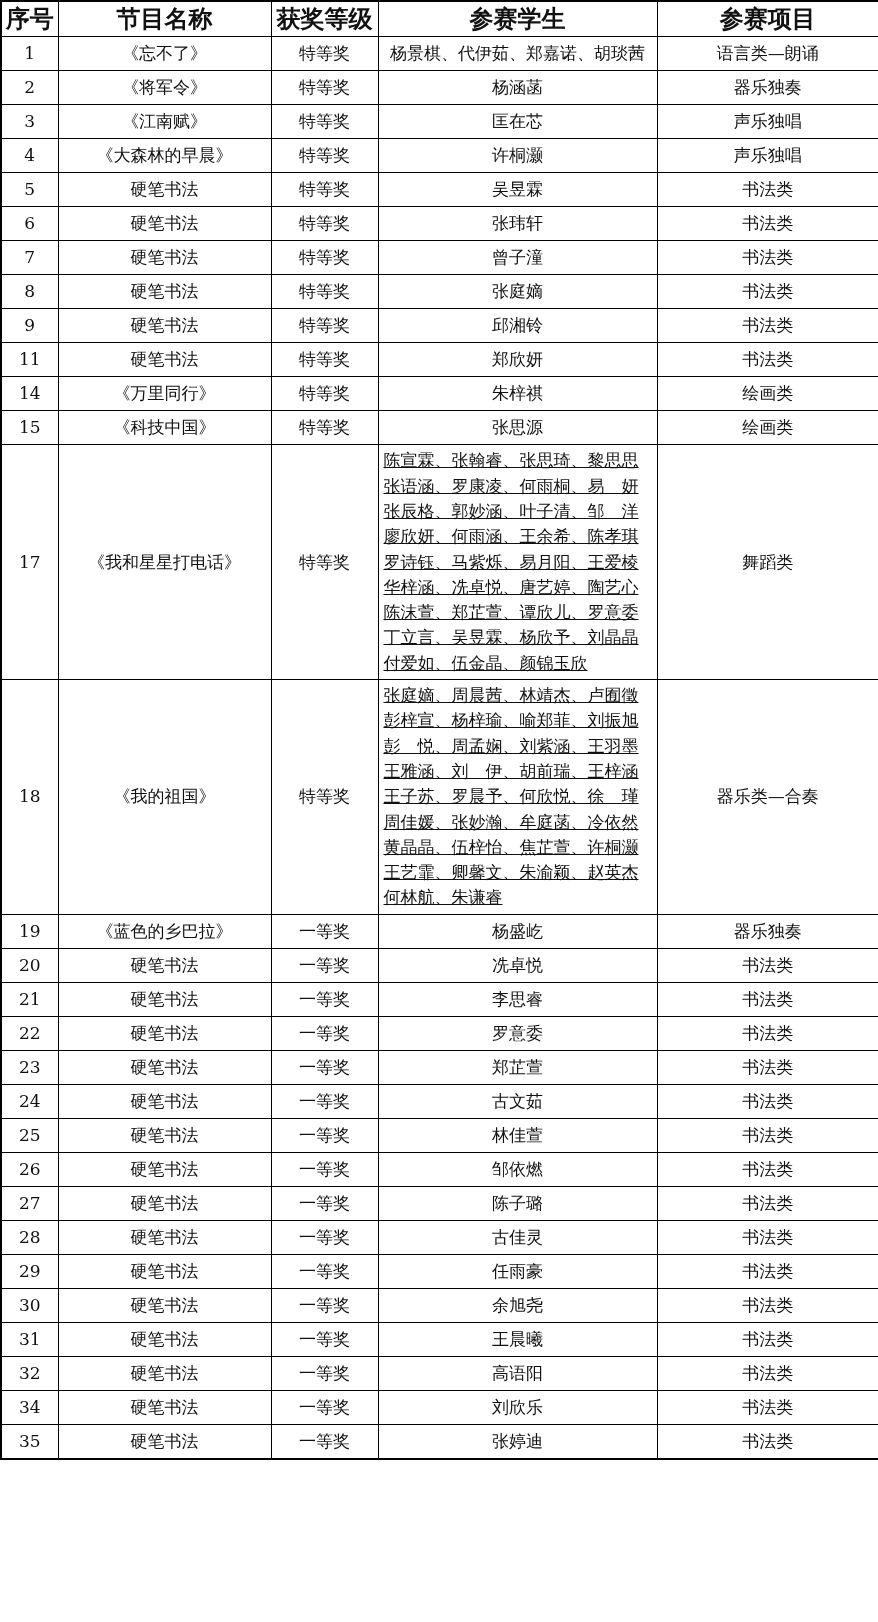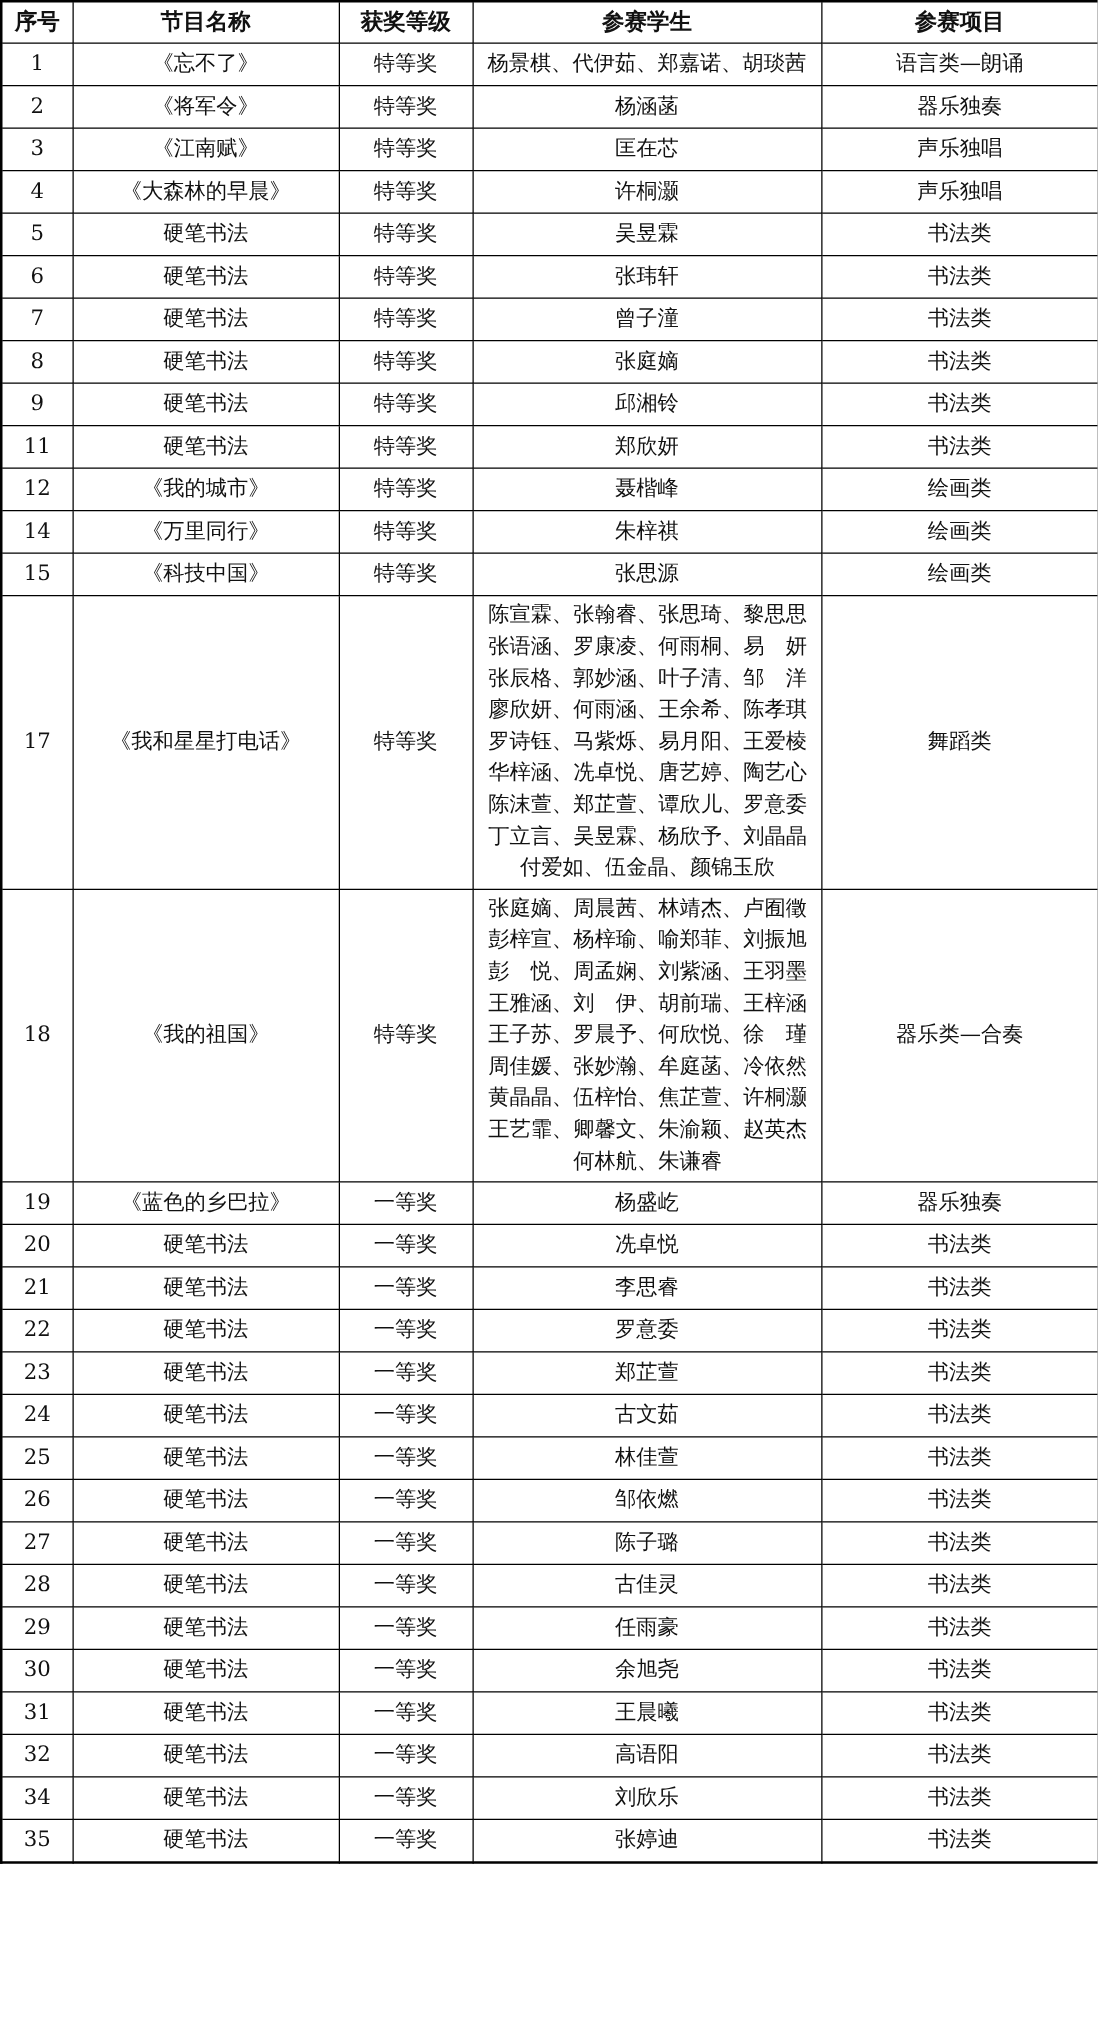--- a/index.html
+++ b/index.html
@@ -27,29 +27,30 @@
     text-align: center;
     vertical-align: middle;
     padding: 1px 2px;
     font-size: 17px;
     line-height: 1.35;
     overflow: hidden;
     word-break: break-all;
   }
   table.award-table thead th {
     font-weight: bold;
-    font-size: 18px;
+    font-size: 24px;
     height: 30px;
   }
   tr.row-normal td {
     height: 31px;
   }
   td.cell-students.students-multi {
-    text-align: center;
+    text-align: left;
     padding: 3px 4px 3px 5px;
+    text-decoration: underline;
   }
   td.cell-students.students-multi .students-line {
     line-height: 25.3px;
     white-space: nowrap;
   }
 </style>
 </head>
 <body>
 
 <div class="page">
@@ -135,27 +136,20 @@
           <td class="cell-category">书法类</td>
         </tr>
         <tr class="row-normal">
           <td class="cell-index">11</td>
           <td class="cell-program">硬笔书法</td>
           <td class="cell-award">特等奖</td>
           <td class="cell-students">郑欣妍</td>
           <td class="cell-category">书法类</td>
         </tr>
         <tr class="row-normal">
-          <td class="cell-index">12</td>
-          <td class="cell-program">《我的城市》</td>
-          <td class="cell-award">特等奖</td>
-          <td class="cell-students">聂楷峰</td>
-          <td class="cell-category">绘画类</td>
-        </tr>
-        <tr class="row-normal">
           <td class="cell-index">14</td>
           <td class="cell-program">《万里同行》</td>
           <td class="cell-award">特等奖</td>
           <td class="cell-students">朱梓祺</td>
           <td class="cell-category">绘画类</td>
         </tr>
         <tr class="row-normal">
           <td class="cell-index">15</td>
           <td class="cell-program">《科技中国》</td>
           <td class="cell-award">特等奖</td>

